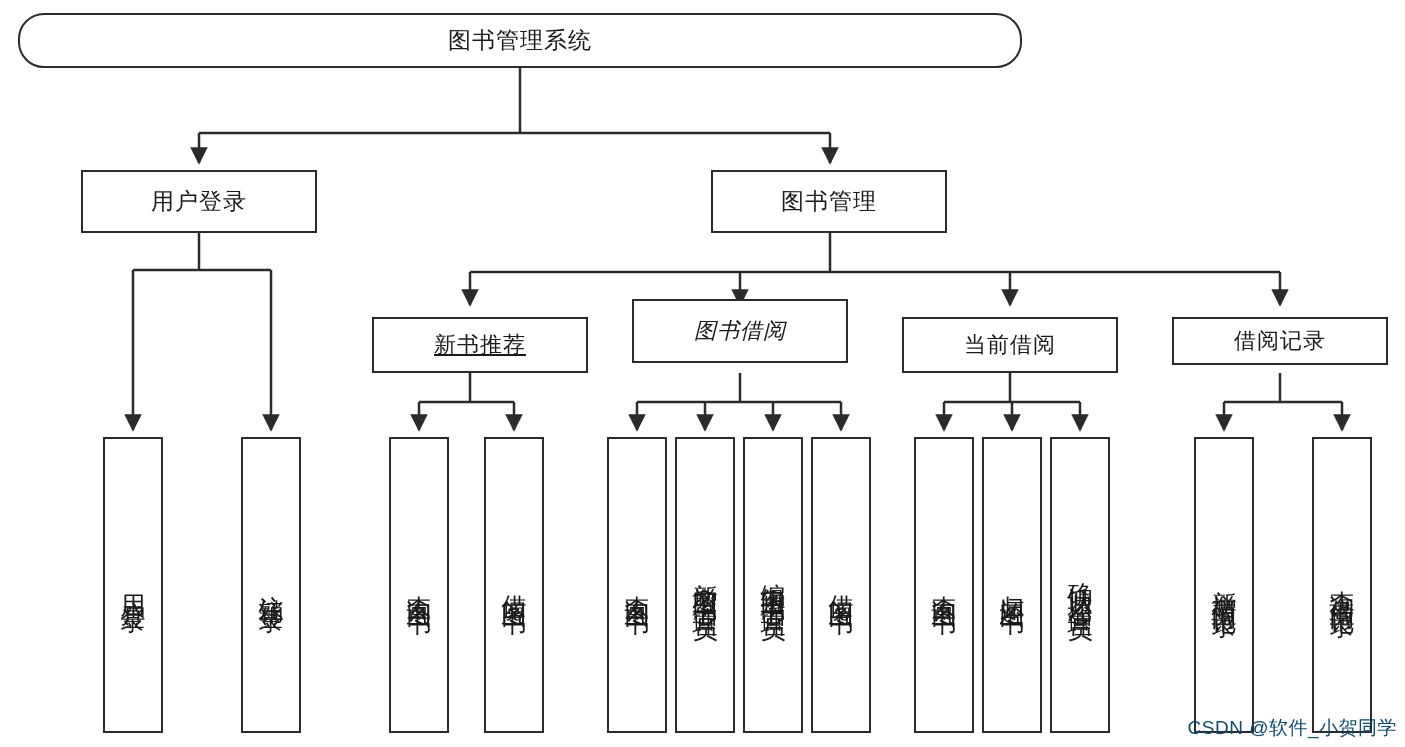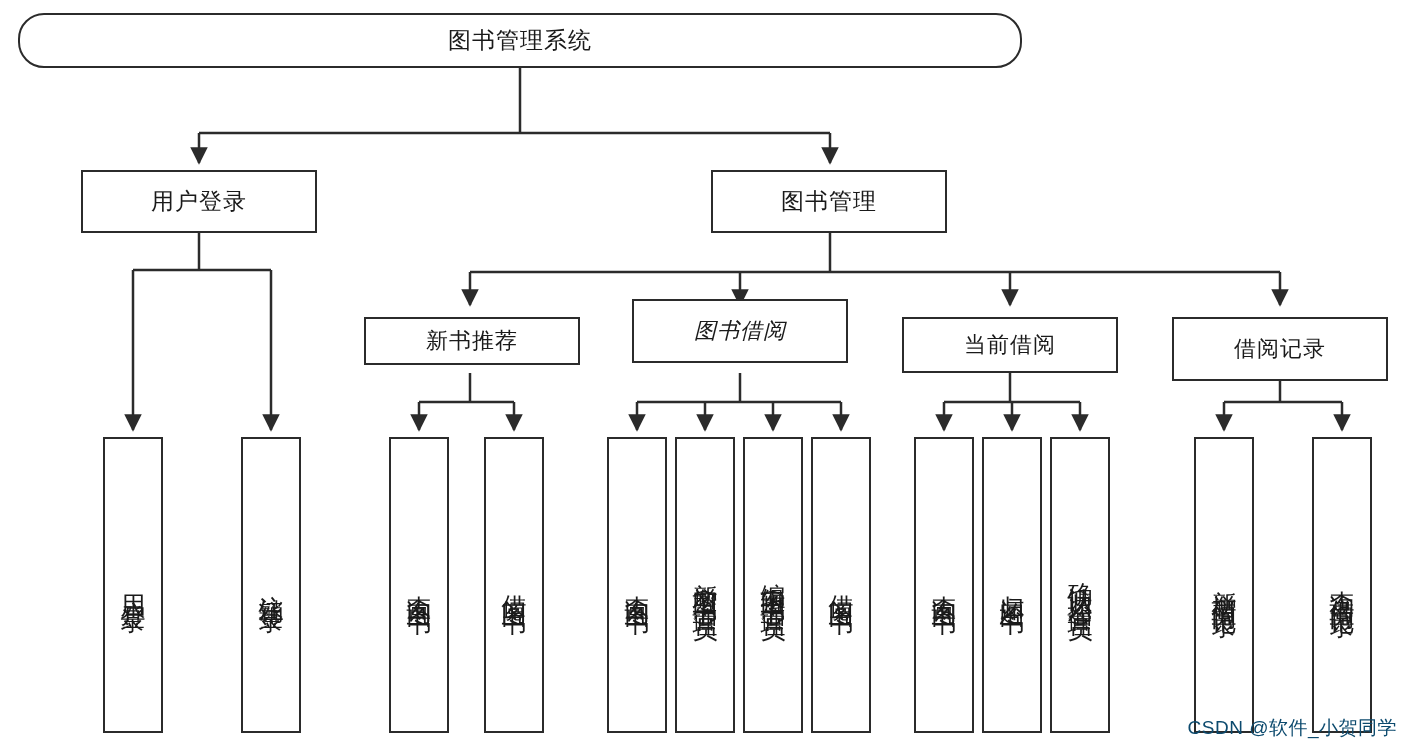--- a/index.html
+++ b/index.html
@@ -140,30 +140,30 @@
     <span class="node-label">图书管理系统</span>
   </div>
 
   <div class="node-box level-2" style="left:81px; top:170px; width:236px; height:63px;">
     <span class="node-label">用户登录</span>
   </div>
   <div class="node-box level-2" style="left:711px; top:170px; width:236px; height:63px;text-align:center;">
     <span class="node-label">图书管理</span>
   </div>
 
-  <div class="node-box level-3" style="left:364px; top:317px; width:216px; height:48px;">
+  <div class="node-box level-3" style="left:372px; top:317px; width:216px; height:56px;text-decoration:underline;">
     <span class="node-label">新书推荐</span>
   </div>
   <div class="node-box level-3" style="left:632px; top:299px; width:216px; height:64px;font-style:italic;">
     <span class="node-label">图书借阅</span>
   </div>
   <div class="node-box level-3" style="left:902px; top:317px; width:216px; height:56px;justify-content:center;">
     <span class="node-label">当前借阅</span>
   </div>
-  <div class="node-box level-3" style="left:1172px; top:317px; width:216px; height:64px;">
+  <div class="node-box level-3" style="left:1172px; top:317px; width:216px; height:48px;">
     <span class="node-label">借阅记录</span>
   </div>
 
   <div class="node-box vertical" style="left:103px; top:437px; width:60px; height:296px;">
     <span class="vcenter-wrap">
       <span class="node-label">用户登录</span>
     </span>
   </div>
   <div class="node-box vertical" style="left:241px; top:437px; width:60px; height:296px;">
     <span class="vcenter-wrap">

